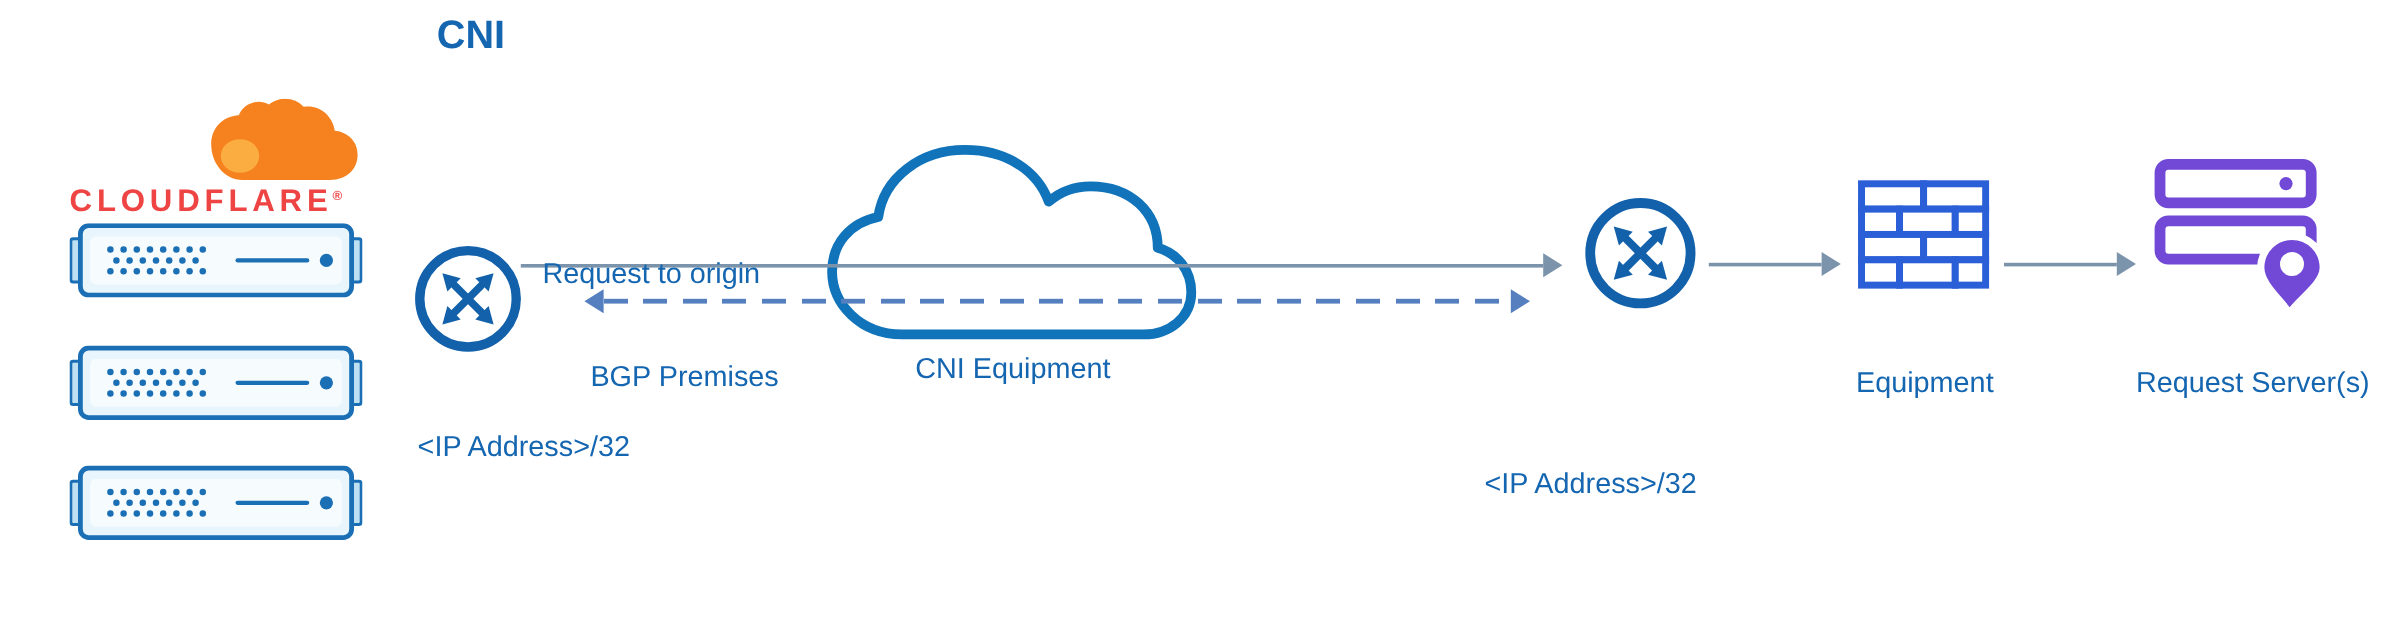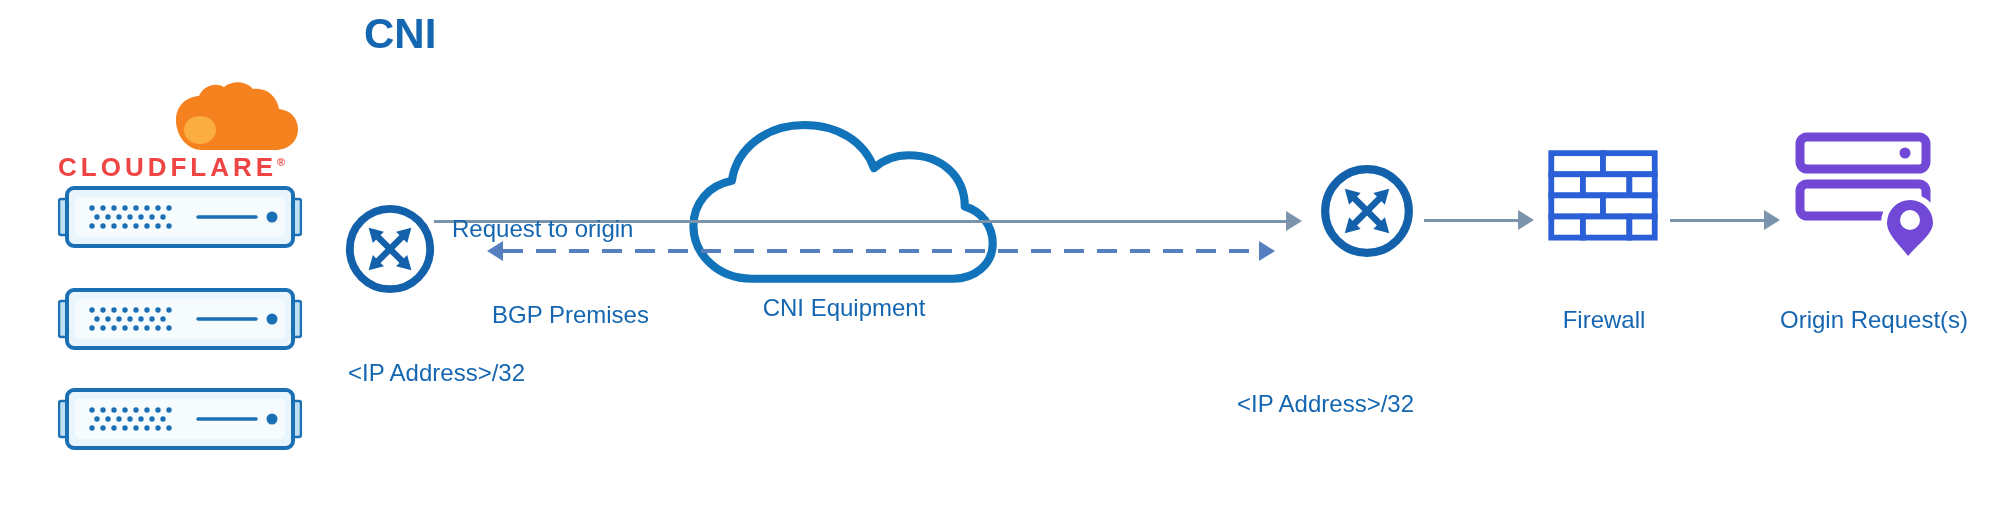--- a/index.html
+++ b/index.html
@@ -1,21 +1,21 @@
 <!DOCTYPE html>
 <html><head>
 <meta charset="utf-8">
 <style>
   html,body{margin:0;padding:0;background:#ffffff;}
   .canvas{
     position:relative;width:1999px;height:517px;background:#ffffff;
     font-family:"Liberation Sans", sans-serif;overflow:hidden;
   }
   .title{
-    position:absolute;left:364px;top:10px;font-size:42px;font-weight:600;
+    position:absolute;left:364px;top:10px;font-size:33px;font-weight:600;
     color:#1566b1;z-index:4;
   }
   .lbl{
     position:absolute;font-size:24px;color:#1566b1;z-index:4;white-space:nowrap;margin-top:32px;
   }
   .lbl.wrap{white-space:normal;line-height:31px;}
   .center{text-align:center;}
   .wordmark{
     position:absolute;left:58px;top:152px;width:250px;font-size:26px;font-weight:700;
     letter-spacing:4px;color:#ef4444;z-index:4;
@@ -163,33 +163,33 @@
       <rect x="3" y="23" width="30" height="20"></rect>
         <rect x="33" y="23" width="44" height="20"></rect>
         <rect x="77" y="23" width="24" height="20"></rect>
       <rect x="3" y="43" width="49" height="20"></rect>
         <rect x="52" y="43" width="49" height="20"></rect>
       <rect x="3" y="63" width="30" height="20"></rect>
         <rect x="33" y="63" width="44" height="20"></rect>
         <rect x="77" y="63" width="24" height="20"></rect>
     </g>
   </svg>
-  <div class="lbl center" style="left:1544px;top:274px;width:120px">Firewall</div>
+  <div class="lbl center" style="left:1544px;top:274px;width:120px">Equipment</div>
 
   <div>
     <div class="line" style="left:1670px;top:219px;width:94px"></div>
     <div class="ah-r" style="left:1764px;top:210px"></div>
   </div>
 
   <svg class="icon" style="left:1795px;top:132px;width:150px;height:135px" viewBox="0 0 150 135">
     <g stroke="#7149d6" stroke-width="9" fill="#ffffff">
       <rect x="5" y="5" width="126" height="32" rx="7"></rect>
       <rect x="5" y="52" width="126" height="32" rx="7"></rect>
     </g>
     <circle cx="110" cy="21" r="5.5" fill="#7149d6"></circle>
     <g>
       <path d="M113 129 C 105 117 89 105 89 91 A 26 26 0 1 1 141 91 C 141 105 121 117 113 129 Z" fill="#7149d6" stroke="#ffffff" stroke-width="6"></path>
       <circle cx="115" cy="88" r="10" fill="#ffffff"></circle>
     </g>
   </svg>
-  <div class="lbl center" style="left:1780px;top:274px;width:184px">Origin Request(s)</div>
+  <div class="lbl center" style="left:1780px;top:274px;width:184px">Request Server(s)</div>
 
 </div>
 
 </body></html>

